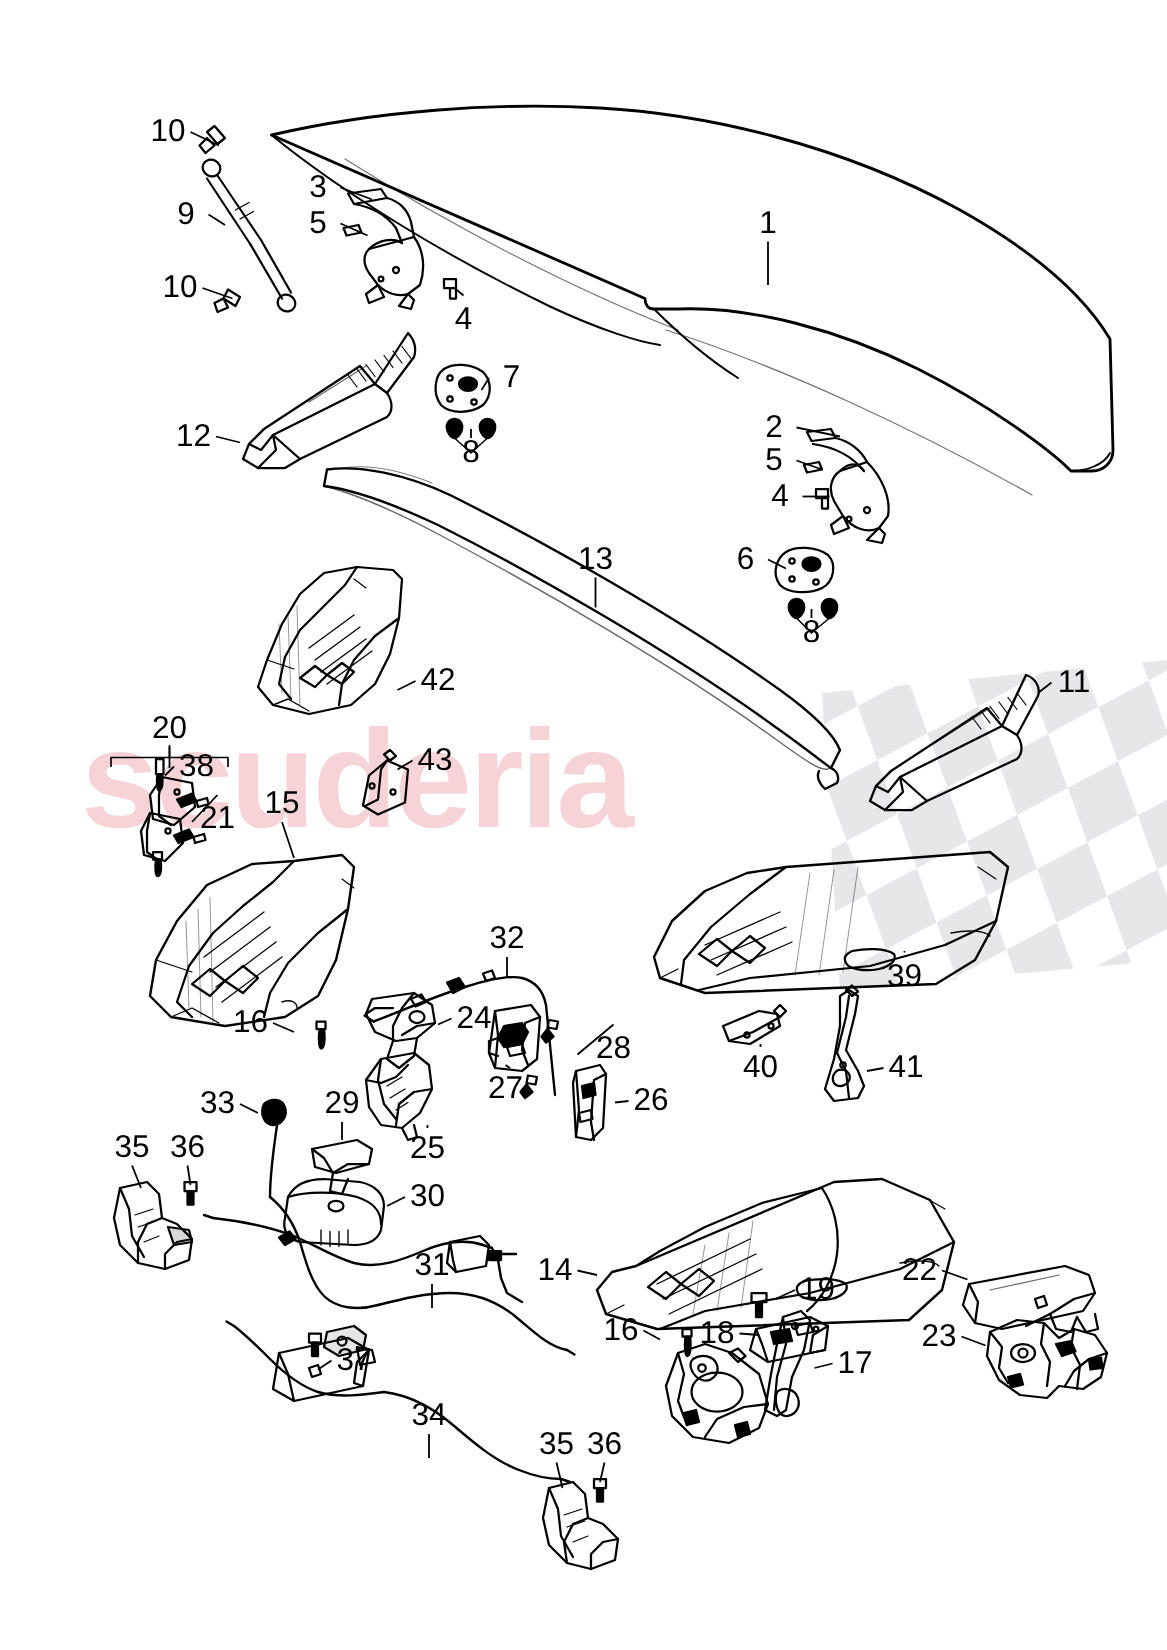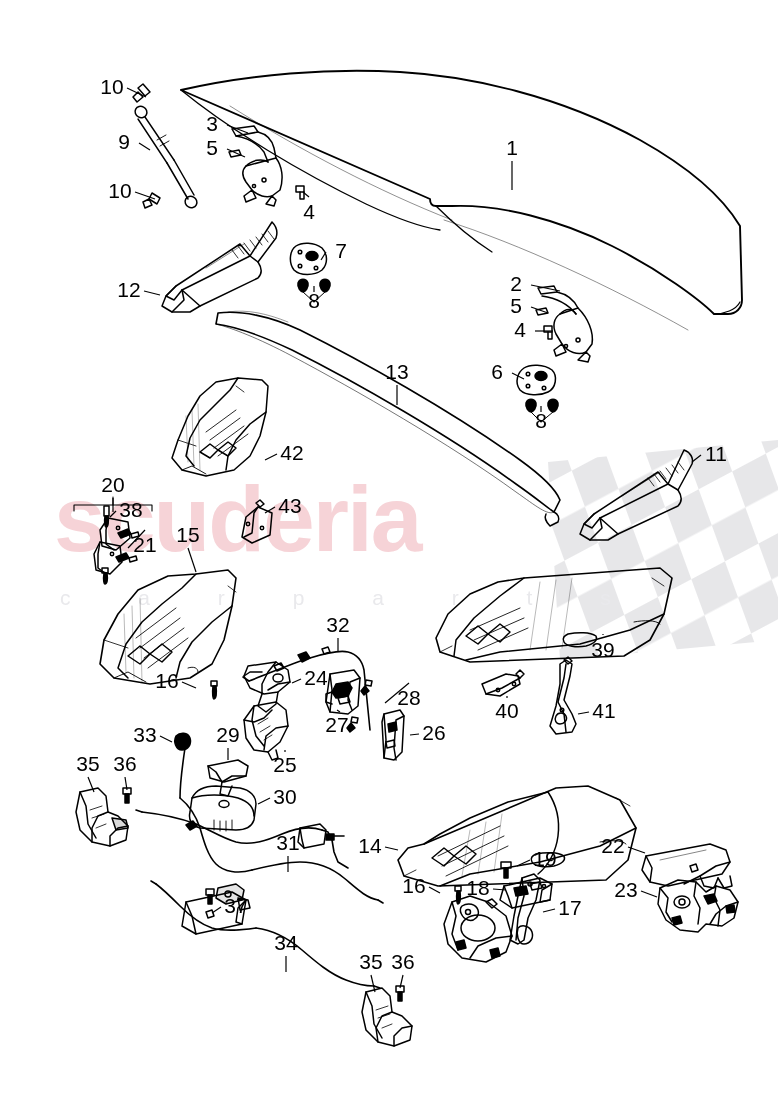--- a/index.html
+++ b/index.html
@@ -32,21 +32,20 @@
         <polygon points="548,462 778,440 778,640 560,660"></polygon>
       </clipPath>
     </defs>
     <g clip-path="url(#flagclip)">
       <rect x="520" y="420" width="300" height="280" fill="url(#checks)"></rect>
     </g>
   </svg>
 
   <div class="wm-layer" style="z-index:1;">
     <div class="wm-scuderia">scuderia</div>
-    <div class="wm-carparts">c a r   p a r t s</div>
   </div>
 
   <svg width="778" height="1100" viewBox="0 0 778 1100" style="z-index:2;">
     <g fill="none" stroke="#000" stroke-width="1.5" stroke-linejoin="round" stroke-linecap="round">
 
       <g>
         <path d="M181,90 C250,74 330,68 400,72 C470,76 560,96 640,140
                  C690,168 722,196 740,226 L742,300 C742,308 736,314 728,314
                  L714,314 C700,300 660,270 612,246 C560,220 500,204 452,206
                  L436,206 C432,206 430,203 430,199 Z" stroke-width="1.9"></path>

